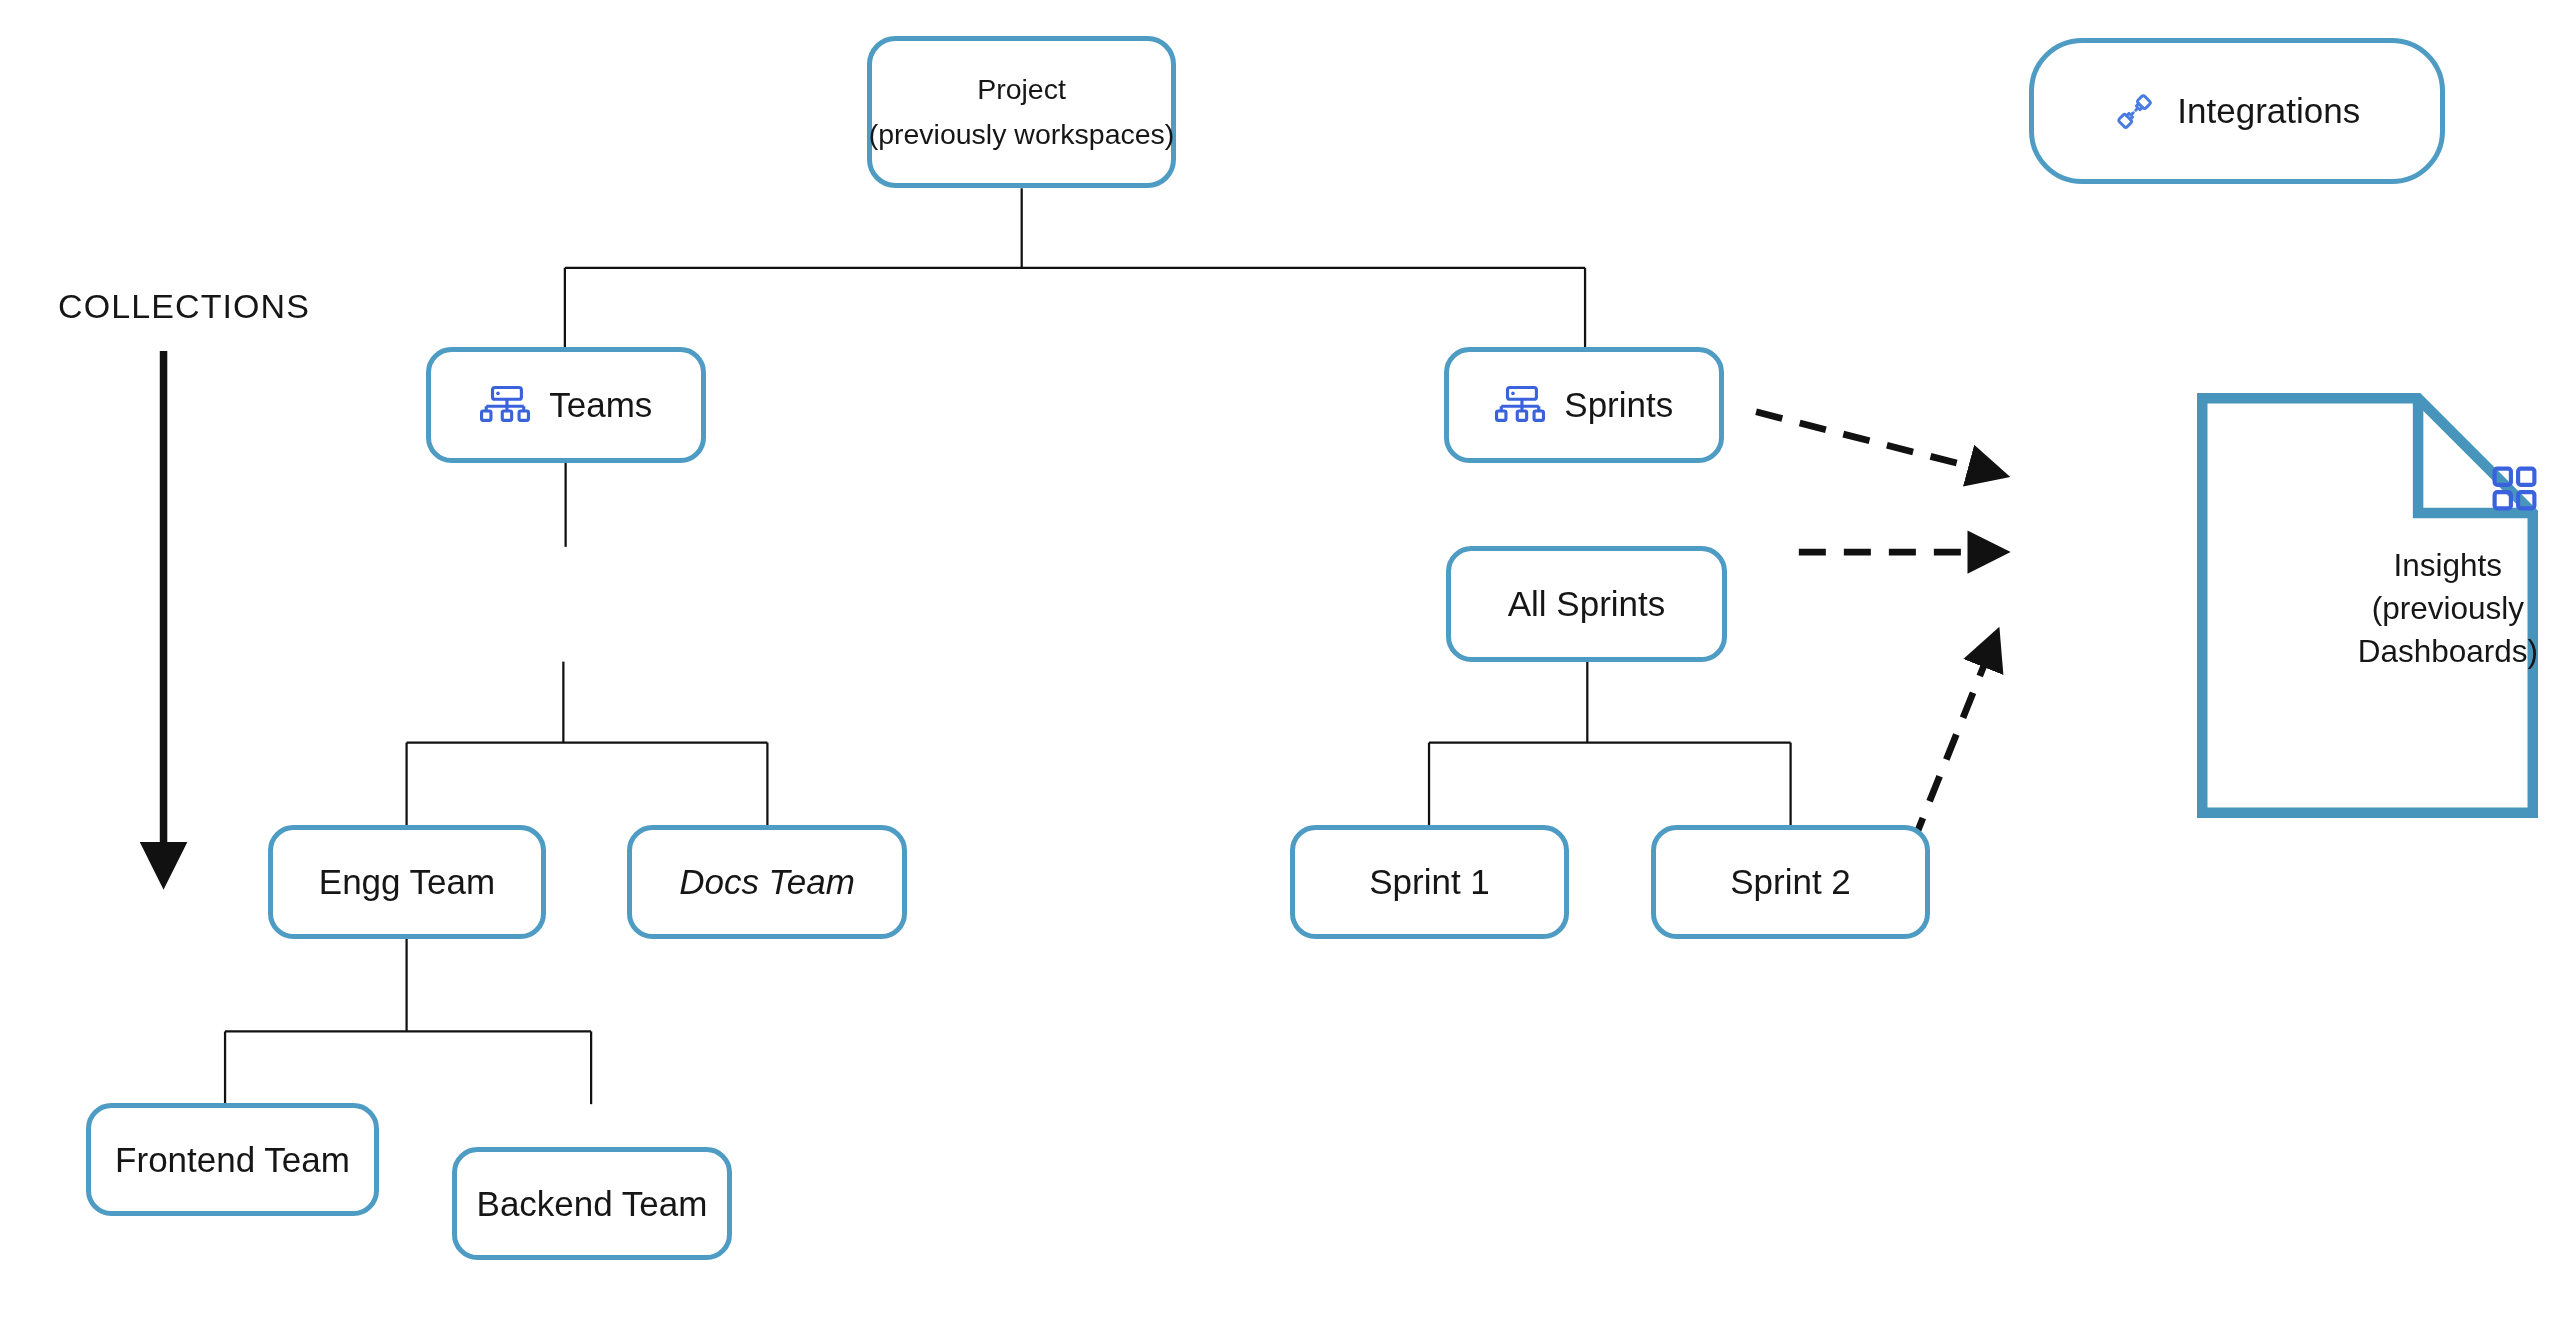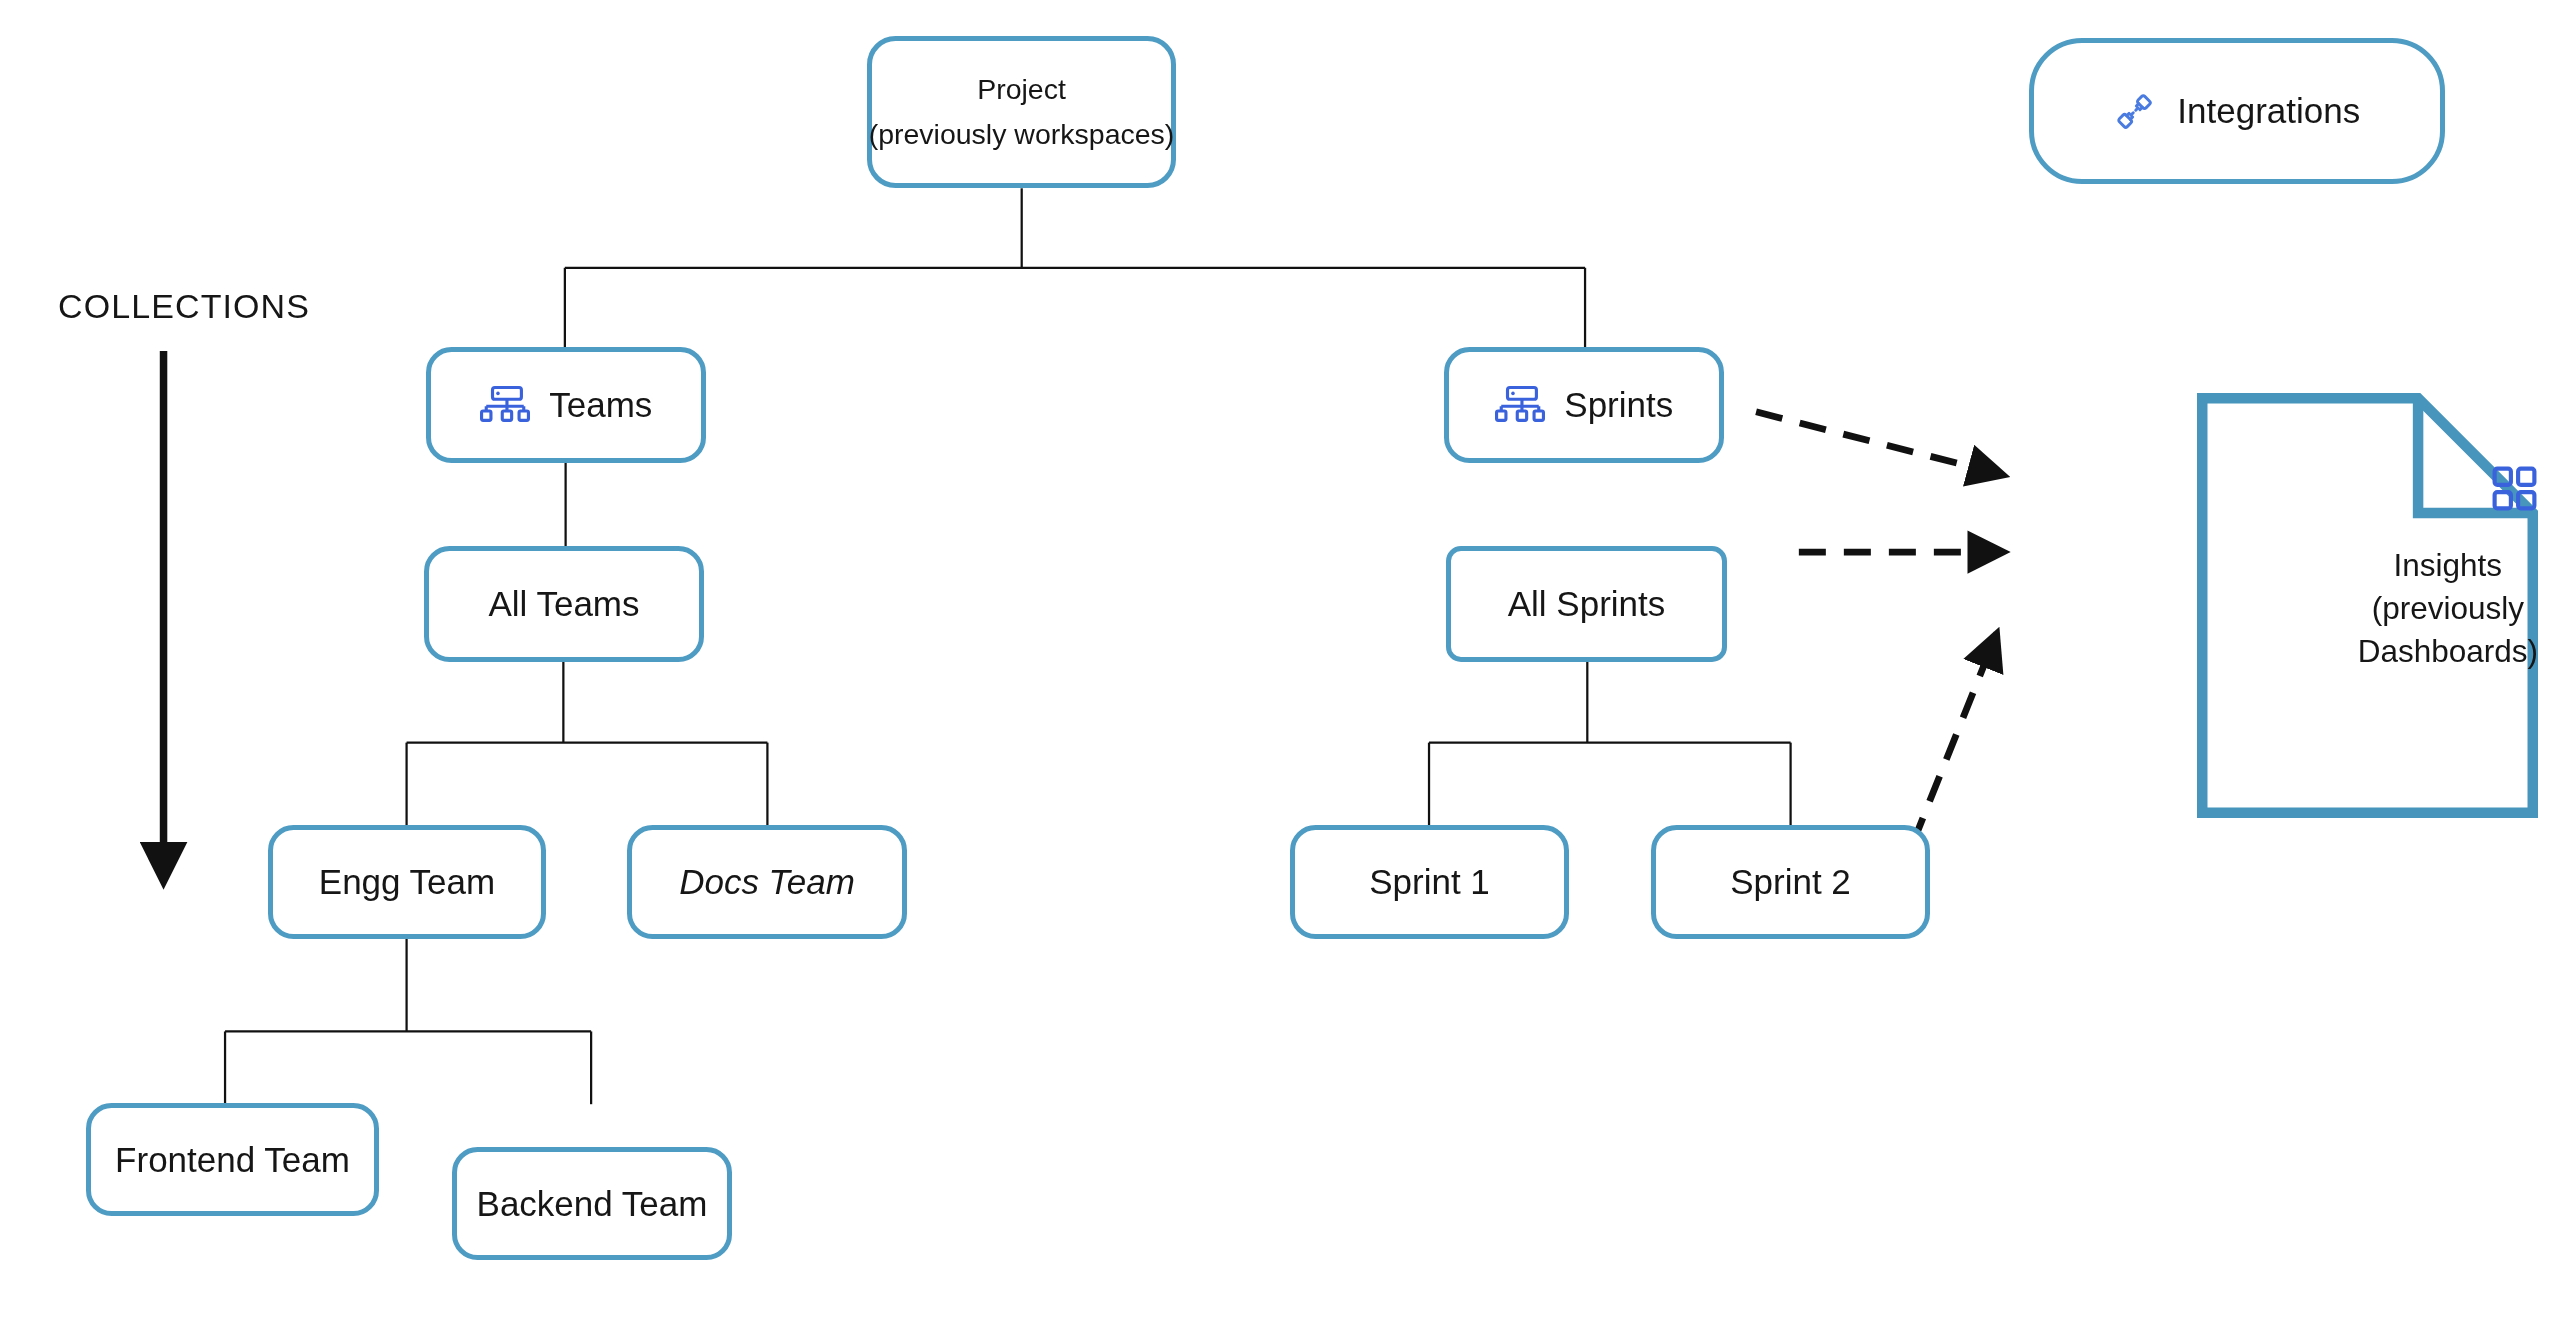--- a/index.html
+++ b/index.html
@@ -137,25 +137,22 @@
         <path d="M34.5 18 V27 M8 27 H56 M8 27 v6 M34.5 27 v6 M56 27 v6"></path>
         <rect x="2" y="33" width="12" height="12" rx="2"></rect>
         <rect x="28.5" y="33" width="12" height="12" rx="2"></rect>
         <rect x="50" y="33" width="12" height="12" rx="2"></rect>
       </g>
       <circle cx="23" cy="10.5" r="2.3" fill="#3A62DD"></circle>
     </svg>
     <div class="lbl">Sprints</div>
   </div>
 
-  <div class="node" style="left:424px;top:546px;width:280px;height:116px;">
-    <div class="lbl">All Teams</div>
-  </div>
-
-  <div class="node" style="left:1446px;top:546px;width:281px;height:116px;border-radius:15px;">
+
+  <div class="node" style="left:1446px;top:546px;width:281px;height:116px;">
     <div class="lbl">All Sprints</div>
   </div>
 
   <div class="node" style="left:268px;top:825px;width:278px;height:114px;">
     <div class="lbl">Engg Team</div>
   </div>
 
   <div class="node" style="left:627px;top:825px;width:280px;height:114px;font-style:italic;">
     <div class="lbl">Docs Team</div>
   </div>

